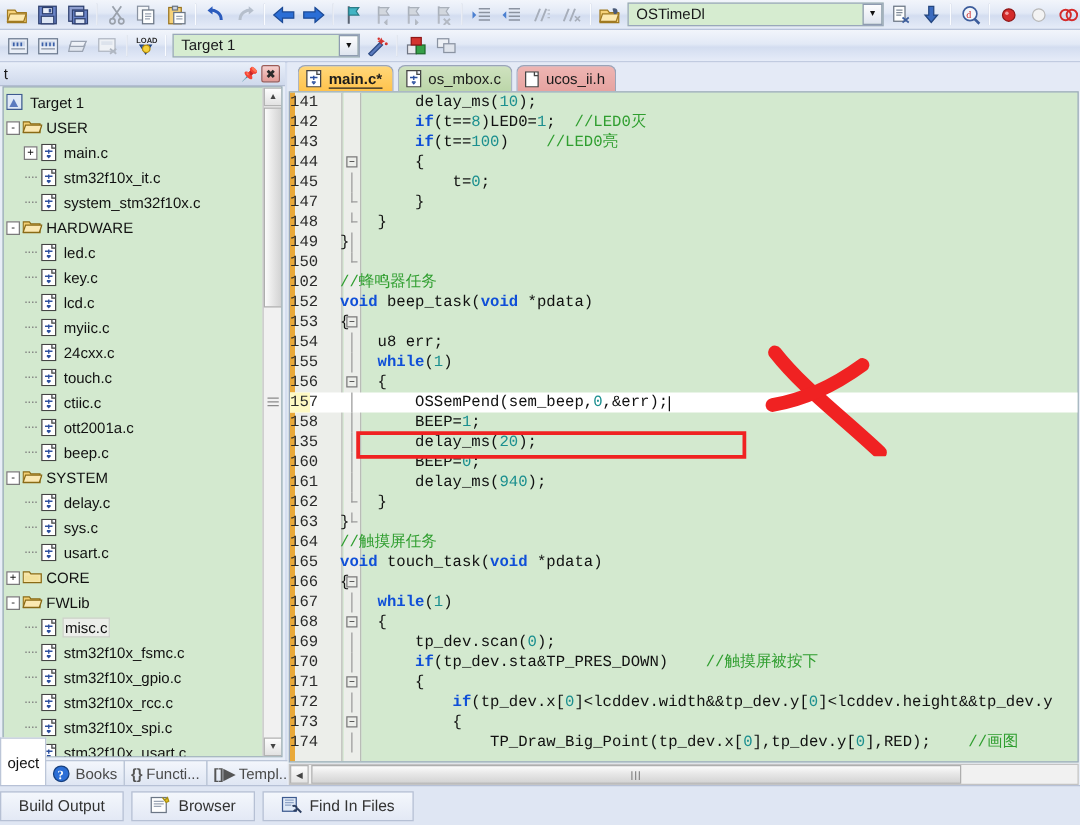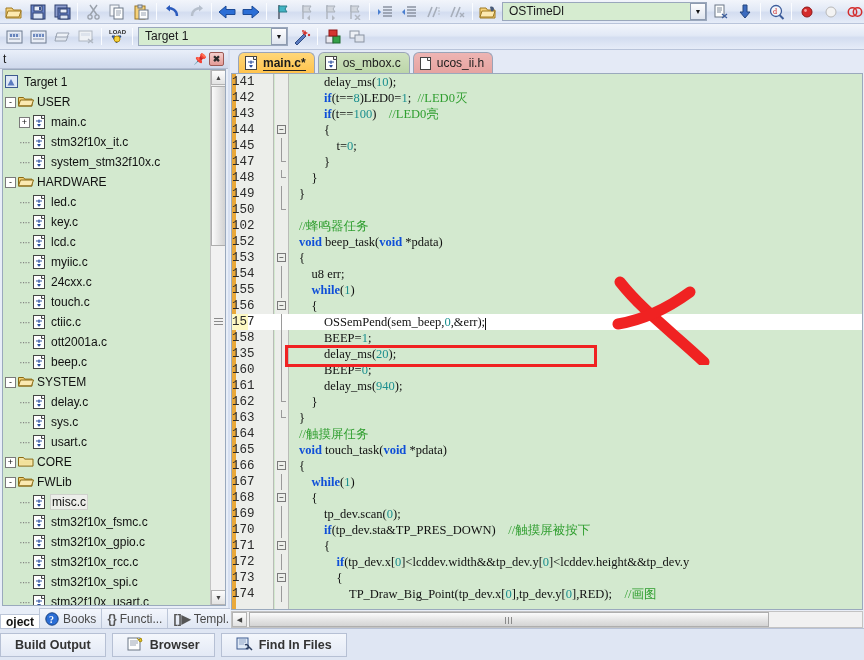--- a/index.html
+++ b/index.html
@@ -129,21 +129,21 @@
     display: flex; align-items: flex-end;
     background: #e8eef8;
   }
   .ptab {
     height: 20px; display: flex; align-items: center;
     padding: 0 5px; font-size: 12px; color: #4a4a4a;
     border: 1px solid #bcc6d8; border-bottom: none;
     background: linear-gradient(to bottom,#f3f6fc,#dfe6f3);
     margin-right: -1px; white-space: nowrap;
   }
-  .ptab.active { background: #ffffff; color: #111; height: 14px; font-weight: bold; }
+  .ptab.active { background: #ffffff; color: #111; height: 38px; }
   .ptab .ti { margin-right: 3px; display:inline-flex; }
 
   
   #editor-pane {
     position: absolute; left: 230px; top: 0; width: 634px; height: 578px;
     background: #e9eef7;
   }
   .edit-tabs { height: 23px; display: flex; align-items: flex-end; padding-left: 8px; background: #e4eaf6; }
   .etab {
     height: 21px; display: flex; align-items: center;
@@ -177,21 +177,21 @@
     position: absolute; left: 43px; top: 0; width: 14px; height: 100%;
     background: #eceeea;
     border-right: 1px solid #b9bcb7;
   }
   .code-lines { position: absolute; left: 0; top: 0; width: 632px; }
   .cl { height: 16px; line-height: 16px; position: relative; white-space: pre; }
   .cl .num {
     position: absolute; left: 0; width: 16px; text-align: right;
     color: #2a2a2a; font-size: 12.5px;
   }
-  .cl .txt { position: absolute; left: 67px; color: #111; font-family: Liberation Serif, serif; }
+  .cl .txt { position: absolute; left: 40px; color: #111; }
   .cl.cur { background: #ffffff; }
   .cl.cur .num { background: #fef9c3; }
 
   .kw  { color: #0f4fd8; font-weight: bold; }
   .num-lit { color: #1b8f8f; }
   .cmt { color: #2f9e2f; }
   .plain { color: #111; }
 
   
   .foldbox {
@@ -242,21 +242,21 @@
     background: #dfe6f3;
     border-top: 1px solid #b7c1d6;
     display: flex; align-items: center;
     padding-left: 0px;
   }
   .btab {
     height: 24px; display: flex; align-items: center;
     padding: 0 14px; font-size: 12.5px; color: #333;
     border: 1px solid #b6c0d4;
     background: linear-gradient(to bottom,#f4f7fc,#e3e9f5);
-    margin-right: 6px; white-space: nowrap; font-weight: bold;
+    margin-right: 6px; white-space: nowrap;
   }
   .btab .ti { margin-right: 6px; display:inline-flex; }
 </style>
 </head>
 <body>
 
 <div id="app">
 
   <div class="toolbar">
     <div class="tb-btn">

